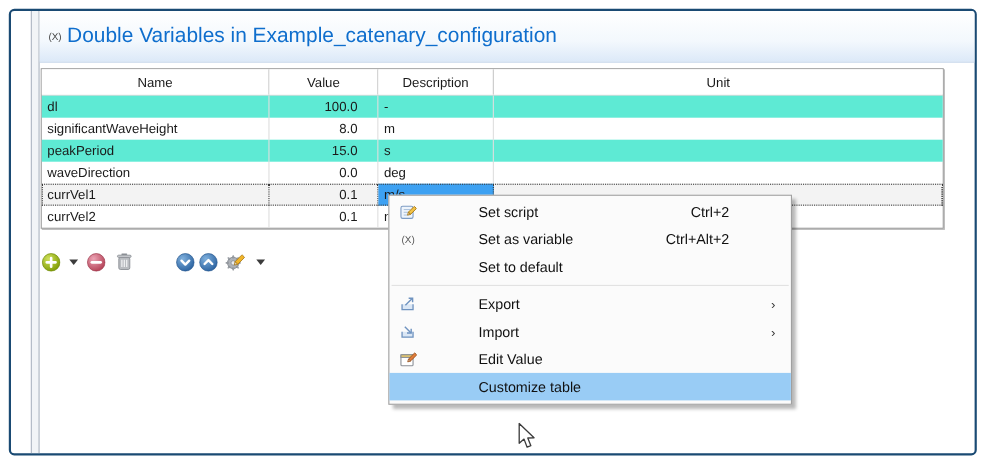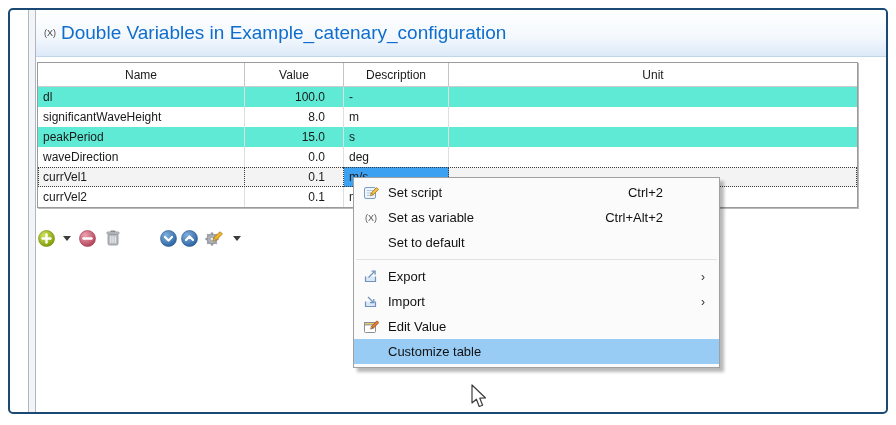--- a/index.html
+++ b/index.html
@@ -64,21 +64,21 @@
   .context-menu{
     position:absolute;left:343px;top:167px;width:365px;
     background:#fbfbfb;border:1px solid #a0a0a0;
     box-shadow:4px 4px 3px rgba(0,0,0,0.28);
     padding:2px 0 3px 0;font-size:13px;color:#111;z-index:10;
   }
   .mi{position:relative;display:flex;align-items:center;height:25px;}
   .mi.highlight{background:var(--menu_highlight,#99ccf5);}
   .mi .ico{width:34px;display:flex;align-items:center;justify-content:center;flex:none;}
   .mi .ico .xtxt{font-size:9px;color:#555;}
-  .mi .lbl{white-space:nowrap;}
+  .mi .lbl{white-space:nowrap;margin-left:47px;}
   .mi .shortcut{margin-left:auto;margin-right:56px;white-space:nowrap;}
   .mi .sub-arrow{position:absolute;right:14px;font-size:12px;color:#333;}
   .menu-sep{border-top:1px solid #e2e2e2;margin:4px 2px;}
   
   .cursor{position:absolute;left:456px;top:374px;z-index:20;}
 </style>
 </head>
 <body>
 
 <div class="frame">

